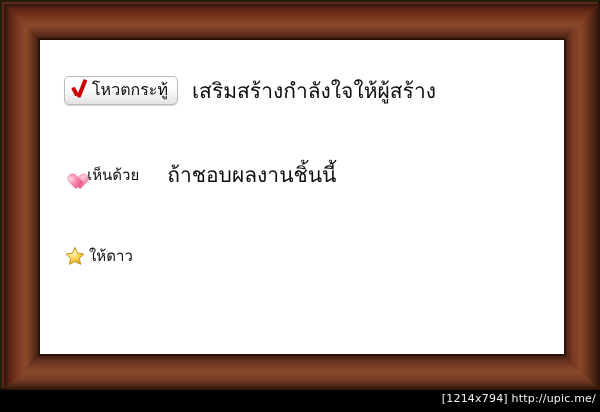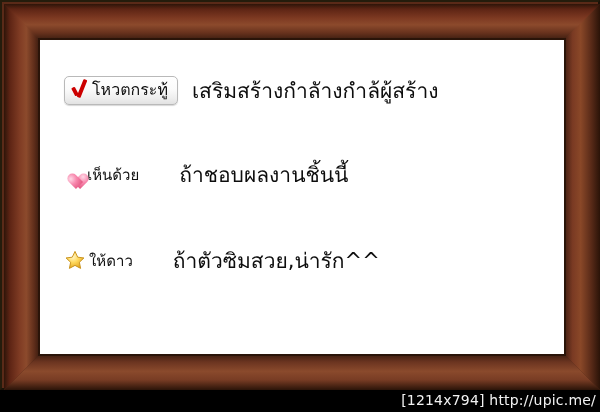--- a/index.html
+++ b/index.html
@@ -216,36 +216,36 @@
     flex: 0 0 auto;
     margin-right: 3px;
   }
 
   .kicker {
     font-size: 15px;
     color: #121212;
     margin-right: 16px;
     font-family: "DejaVu Sans", "Liberation Sans", sans-serif;
   }
-  .kicker + .main-text { margin-left: 24px; }
+  .kicker + .main-text { margin-left: 12px; }
 
   
   #bottom-strip {
     position: absolute;
     left: 0;
     top: 390px;
     width: 600px;
     height: 22px;
     background: #000000;
   }
   #watermark {
     position: absolute;
     right: 4px;
     top: 392px;
-    font-size: 14px;
+    font-size: 11px;
     color: #f2f2f2;
     letter-spacing: 0.2px;
     font-family: "DejaVu Sans", "Liberation Sans", sans-serif;
   }
 </style>
 </head>
 <body>
 
 <div id="page">
 
@@ -257,21 +257,21 @@
     <div id="rail-right" class="rail"></div>
     <div id="mat-line"></div>
 
     <div id="canvas">
 
       <div class="row" id="row-vote">
         <span class="vote-button">
           <span class="check-icon"></span>
           <span class="btn-label">โหวตกระทู้</span>
         </span>
-        <span class="main-text">เสริมสร้างกำลัางกำล้ผู้สร้าง</span>
+        <span class="main-text">เสริมสร้างกำลังใจให้ผู้สร้าง</span>
       </div>
 
       <div class="row" id="row-agree">
         <span class="heart-icon"></span>
         <span class="kicker">เห็นด้วย</span>
         <span class="main-text">ถ้าชอบผลงานชิ้นนี้</span>
       </div>
 
       <div class="row" id="row-star">
         <span class="star-icon">
@@ -280,21 +280,20 @@
               <radialGradient id="starGrad" cx="38%" cy="32%" r="72%">
                 <stop offset="0%" stop-color="#fff6c9"></stop>
                 <stop offset="45%" stop-color="#ffd95e"></stop>
                 <stop offset="100%" stop-color="#e0a31c"></stop>
               </radialGradient>
             </defs>
             <path d="M12 1.6 L15.1 8.2 L22.2 9.1 L17 14.0 L18.4 21.0 L12 17.6 L5.6 21.0 L7 14.0 L1.8 9.1 L8.9 8.2 Z" fill="url(#starGrad)" stroke="#c8911a" stroke-width="1.1" stroke-linejoin="round"></path>
           </svg>
         </span>
         <span class="kicker">ให้ดาว</span>
-        <span class="main-text">ถ้าตัวซิมสวย,น่ารัก^^</span>
       </div>
 
     </div>
   </div>
 
   <div id="bottom-strip"></div>
   <div id="watermark">[1214x794] http://upic.me/</div>
 
 </div>
 

